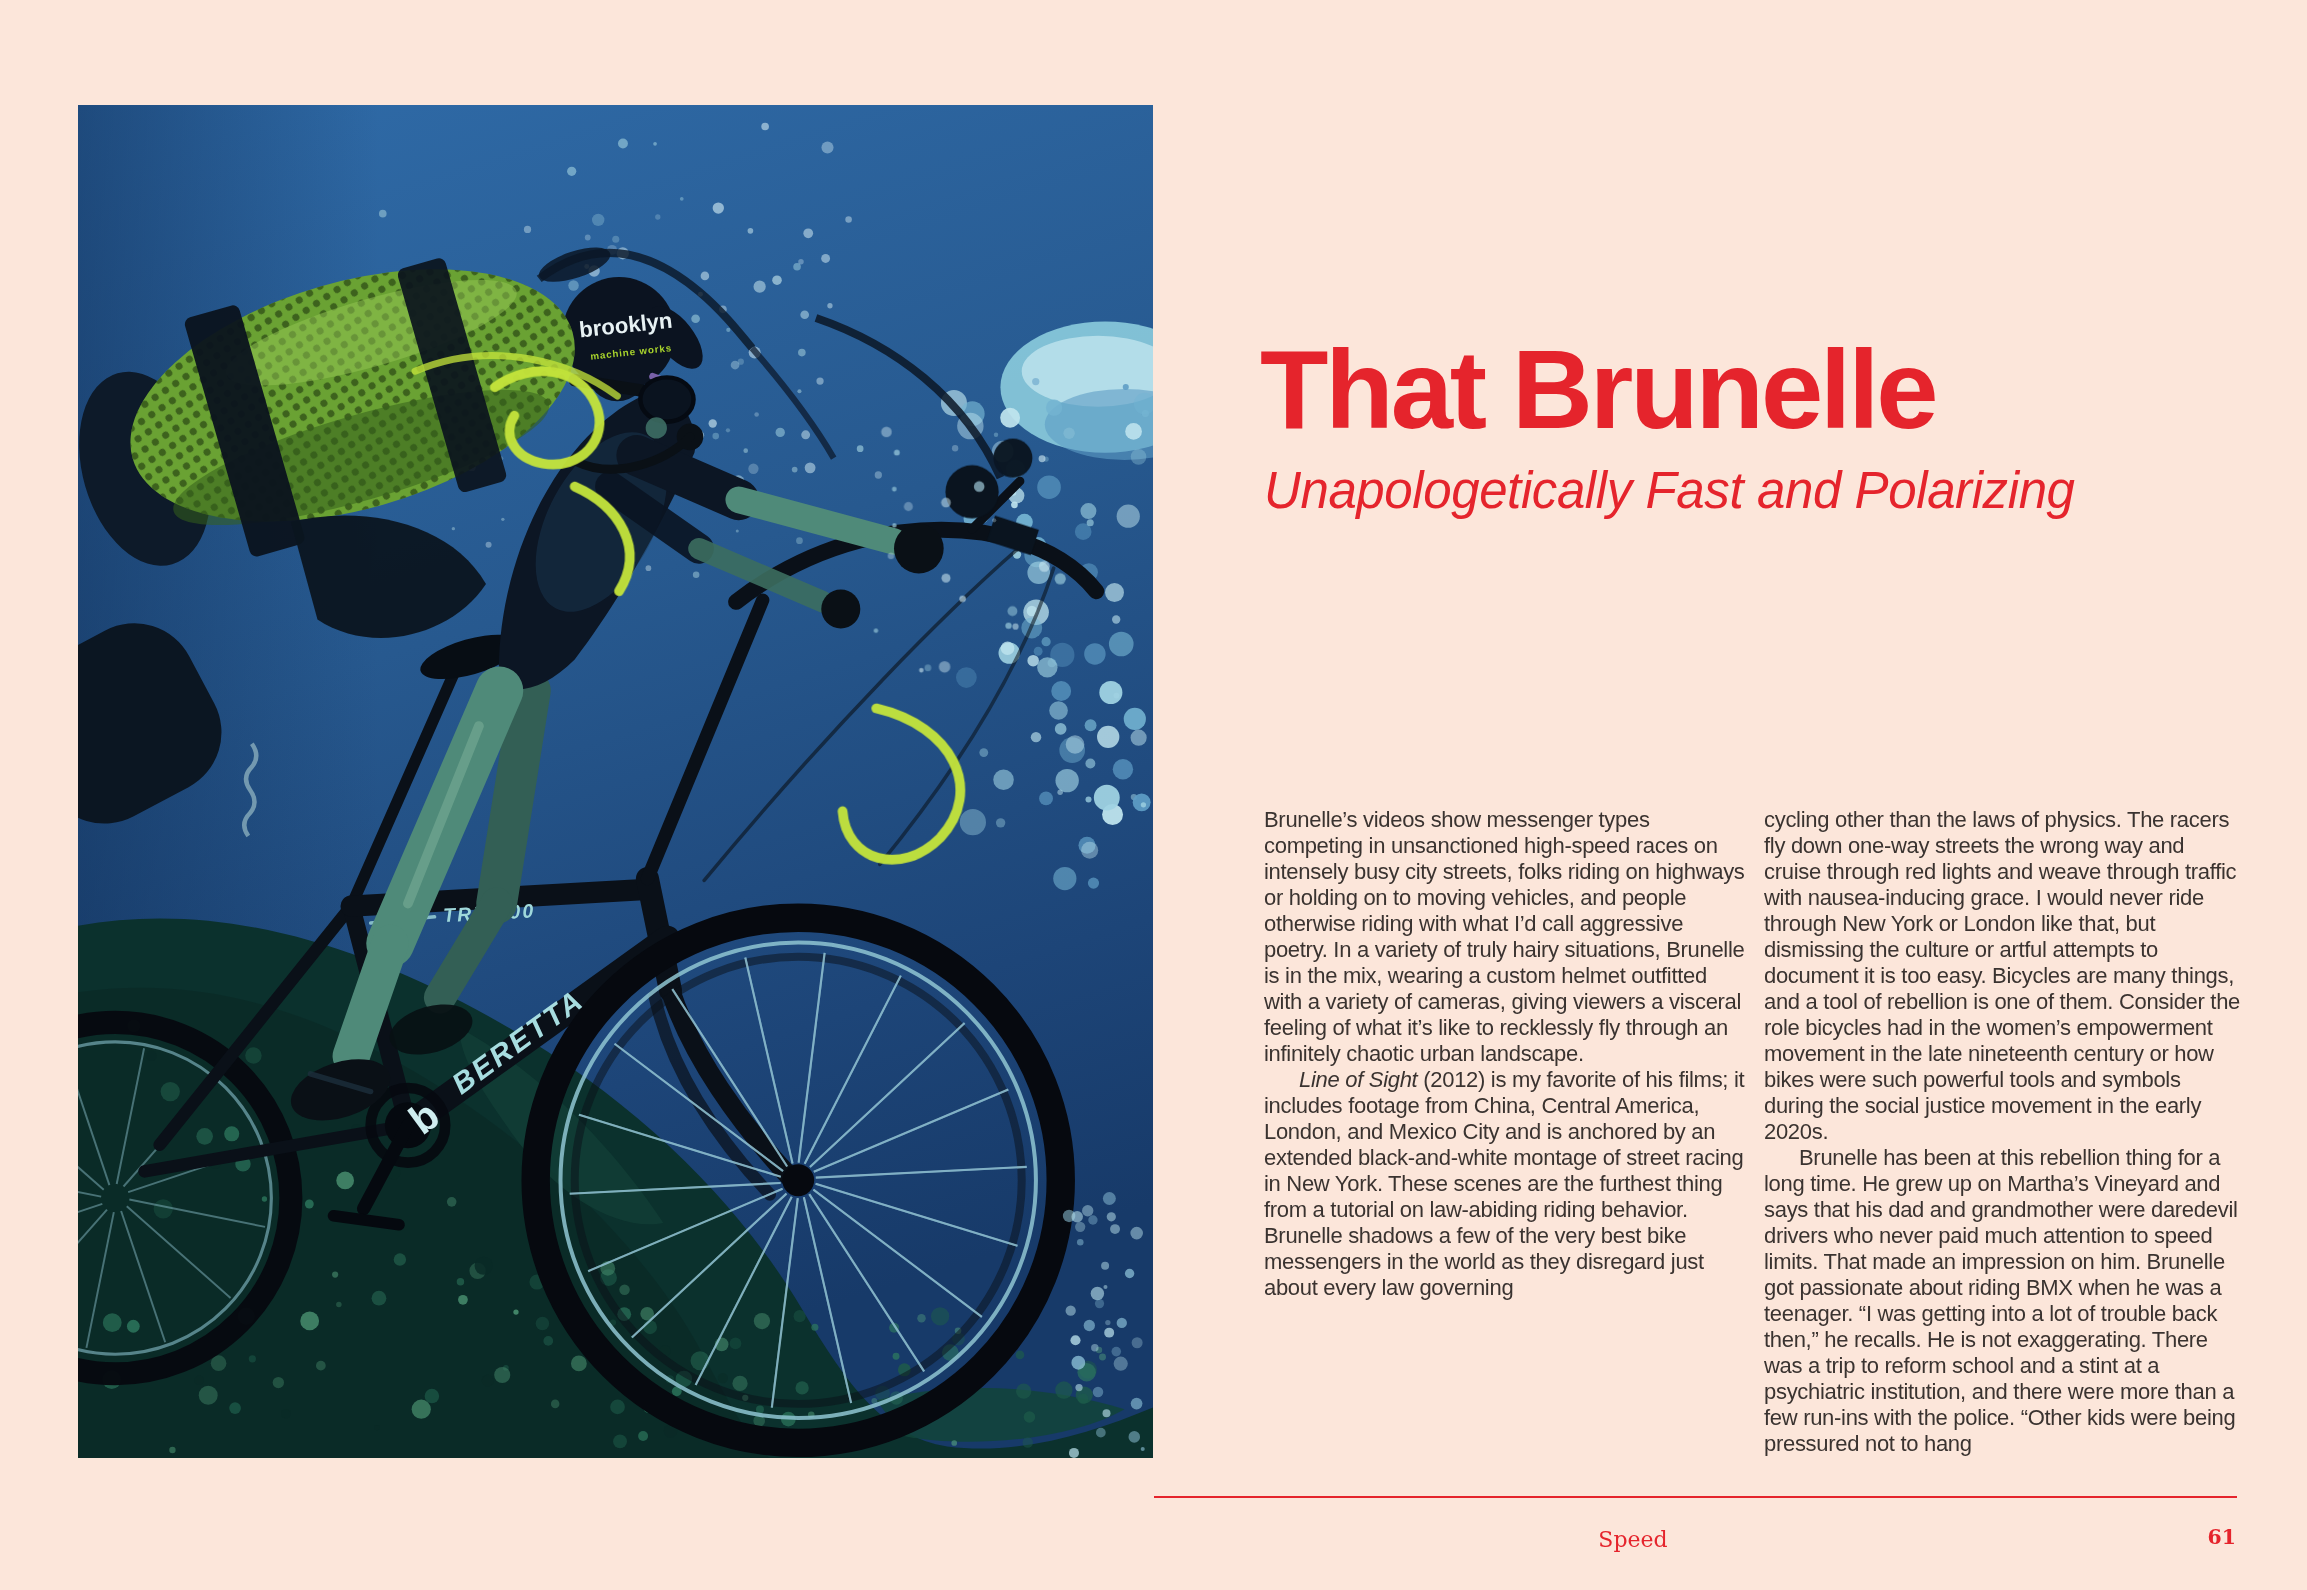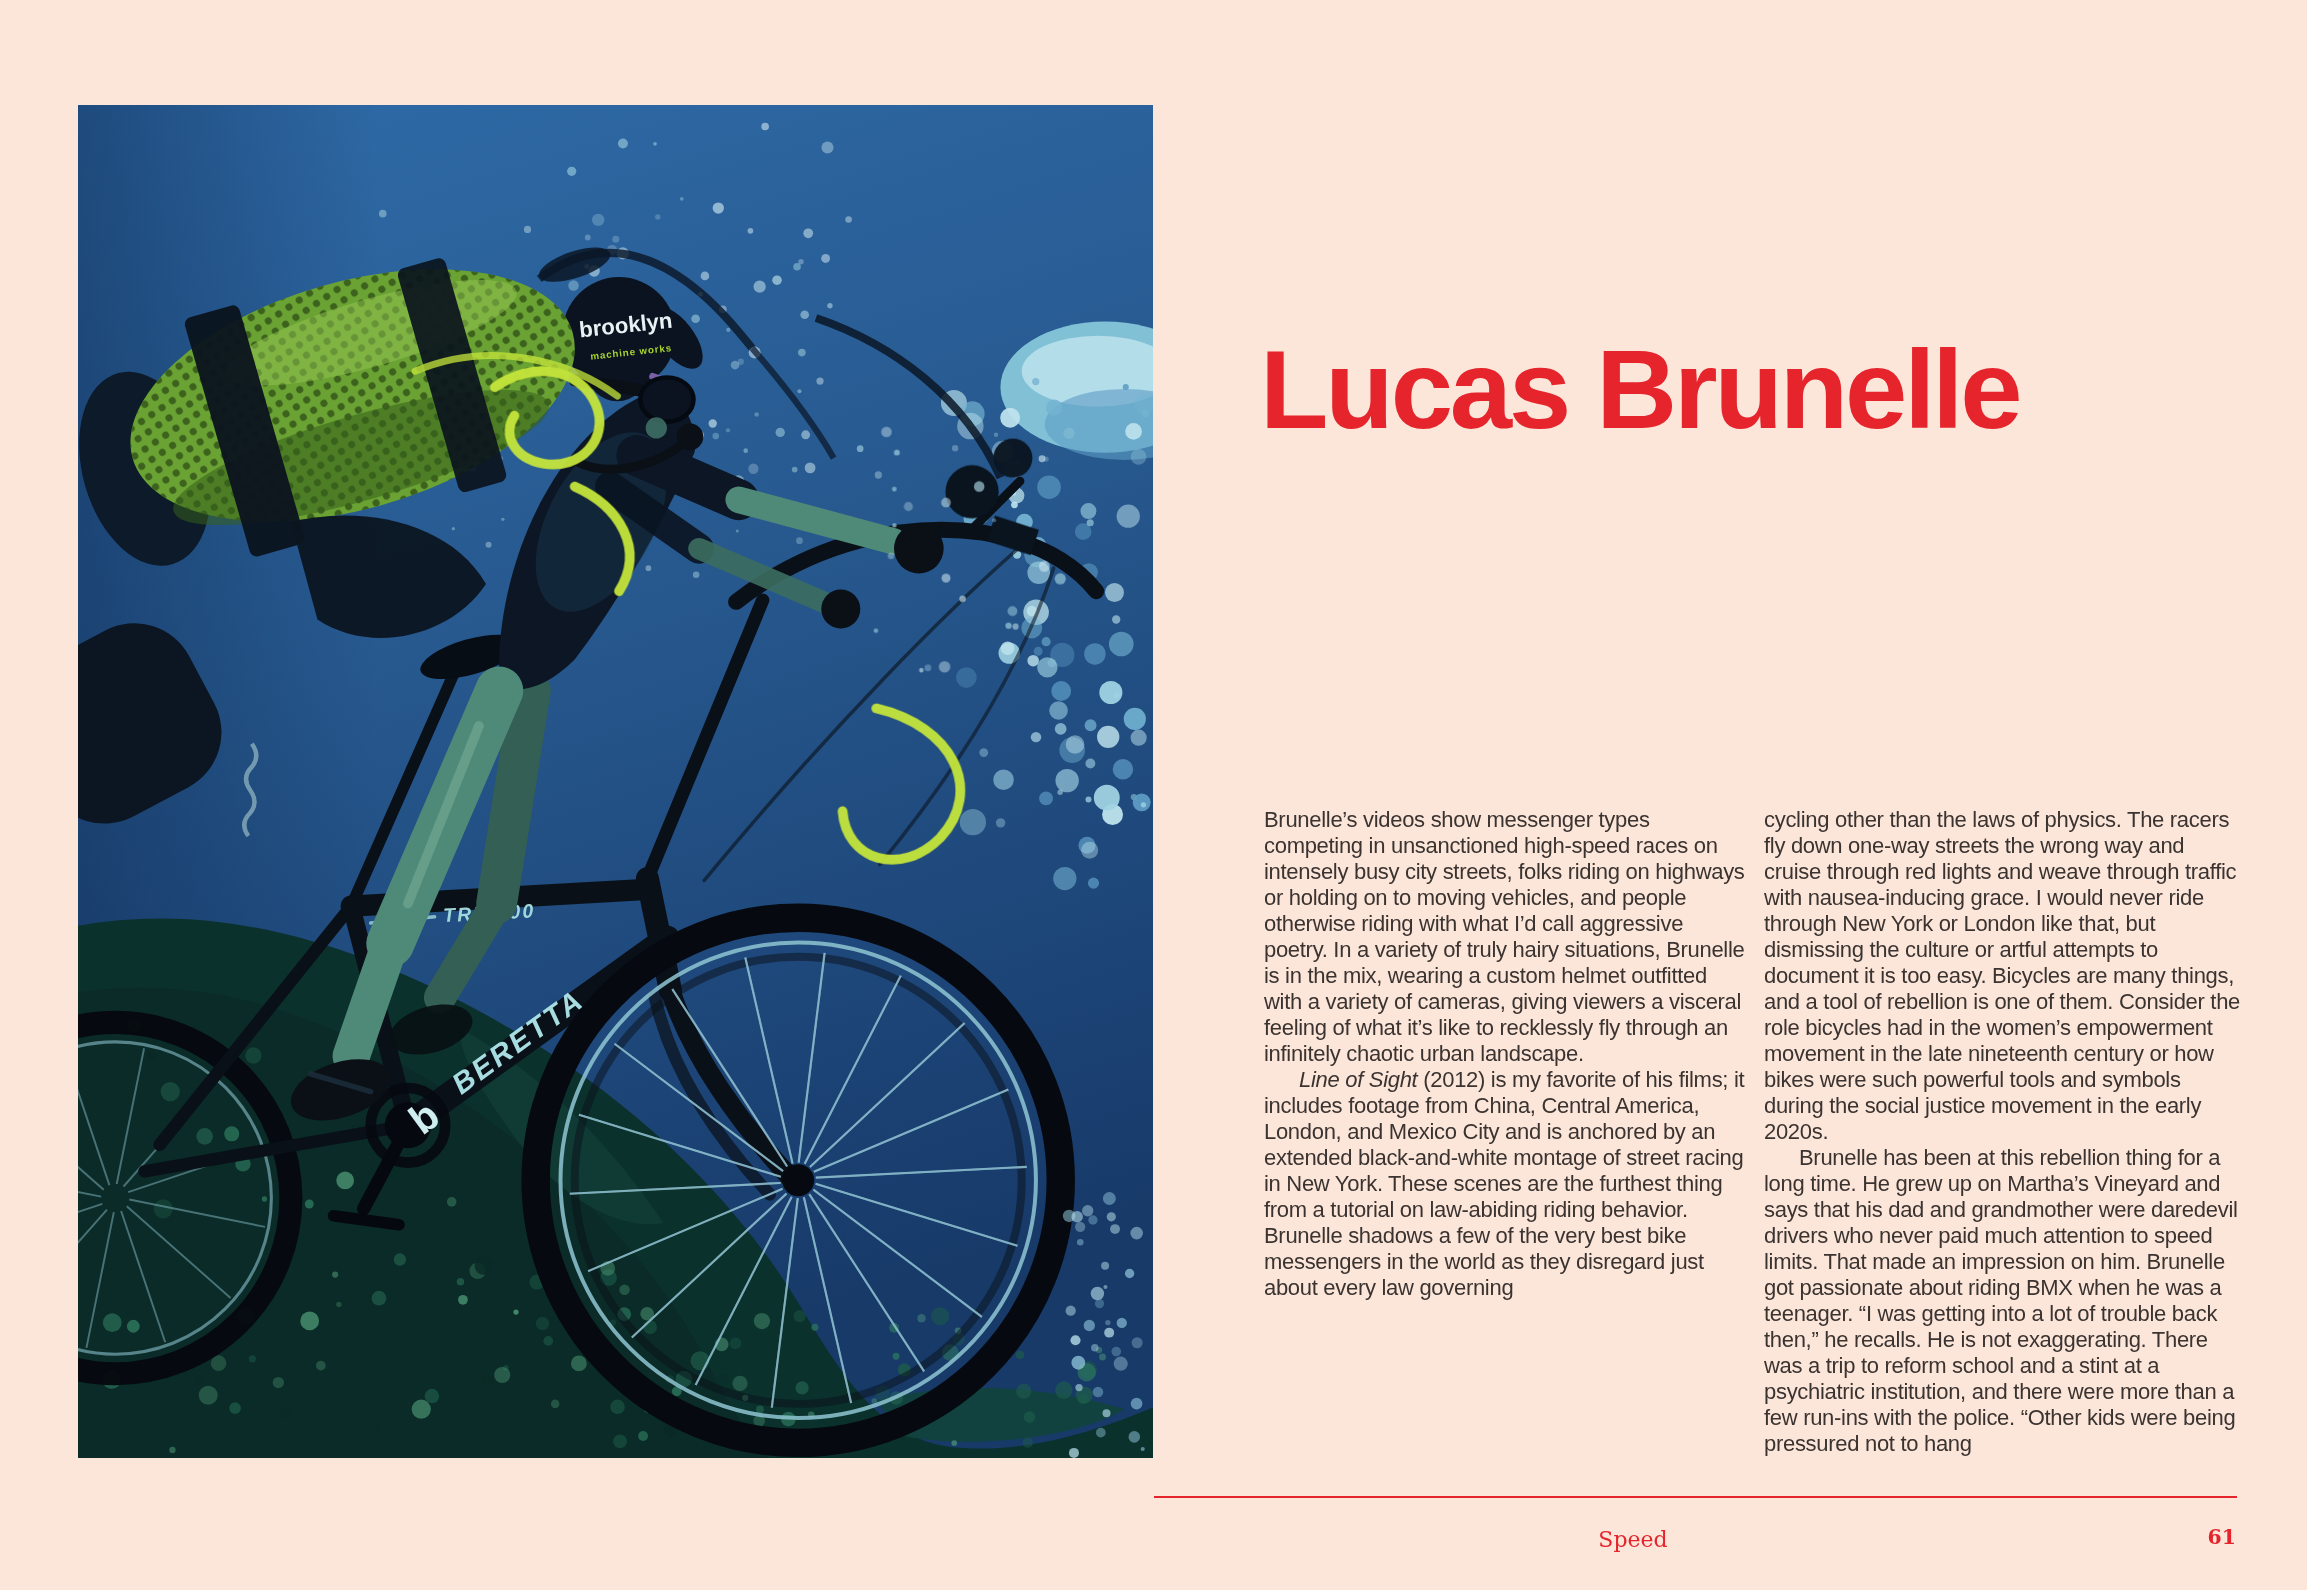--- a/index.html
+++ b/index.html
@@ -610,21 +610,22 @@
           <circle cx="1161.1" cy="1372.4" r="3.0" fill="#b9e0ea" opacity="0.33"></circle>
           <circle cx="1122.9" cy="1519.3" r="5.7" fill="#b9e0ea" opacity="0.72"></circle>
           <circle cx="1200.4" cy="1514.9" r="2.3" fill="#8fc4da" opacity="0.60"></circle>
           <circle cx="1151.7" cy="1351.0" r="5.2" fill="#8fc4da" opacity="0.33"></circle>
           <circle cx="1158.0" cy="1308.4" r="4.5" fill="#b9e0ea" opacity="0.51"></circle>
           <circle cx="1146.4" cy="1400.7" r="4.2" fill="#b9e0ea" opacity="0.45"></circle>
         </g>
     </svg>
   </figure>
 
-  <h1 class="title">Lucas Brunelle</h1>
+  <h1 class="title">That Brunelle</h1>
+  <h2 class="subtitle">Unapologetically Fast and Polarizing</h2>
 
   <div class="col" id="col1">
       <p><span>Brunelle’s videos show messenger types competing in unsanctioned high-speed races on intensely busy city streets, folks riding on highways or holding on to moving vehicles, and people otherwise riding with what I’d call aggressive poetry. In a variety of truly hairy situations, Brunelle is in the mix, wearing a custom helmet outfitted with a variety of cameras, giving viewers a visceral feeling of what it’s like to recklessly fly through an infinitely chaotic urban landscape.</span></p>
       <p><span class="ital">Line of Sight</span><span> (2012) is my favorite of his films; it includes footage from China, Central America, London, and Mexico City and is anchored by an extended black-and-white montage of street racing in New York. These scenes are the furthest thing from a tutorial on law-abiding riding behavior. Brunelle shadows a few of the very best bike messengers in the world as they disregard just about every law governing</span></p>
     </div>
   <div class="col" id="col2">
       <p><span>cycling other than the laws of physics. The racers fly down one-way streets the wrong way and cruise through red lights and weave through traffic with nausea-inducing grace. I would never ride through New York or London like that, but dismissing the culture or artful attempts to document it is too easy. Bicycles are many things, and a tool of rebellion is one of them. Consider the role bicycles had in the women’s empowerment movement in the late nineteenth century or how bikes were such powerful tools and symbols during the social justice movement in the early 2020s.</span></p>
       <p><span>Brunelle has been at this rebellion thing for a long time. He grew up on Martha’s Vineyard and says that his dad and grandmother were daredevil drivers who never paid much attention to speed limits. That made an impression on him. Brunelle got passionate about riding BMX when he was a teenager. “I was getting into a lot of trouble back then,” he recalls. He is not exaggerating. There was a trip to reform school and a stint at a psychiatric institution, and there were more than a few run-ins with the police. “Other kids were being pressured not to hang</span></p>
     </div>
 

